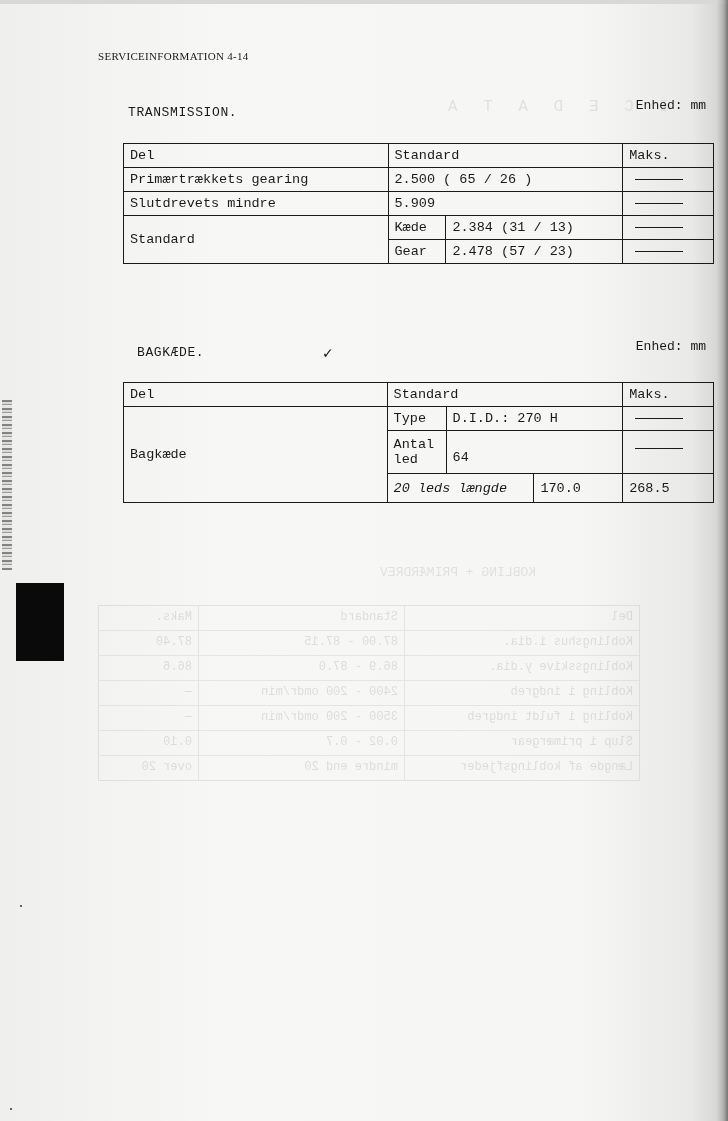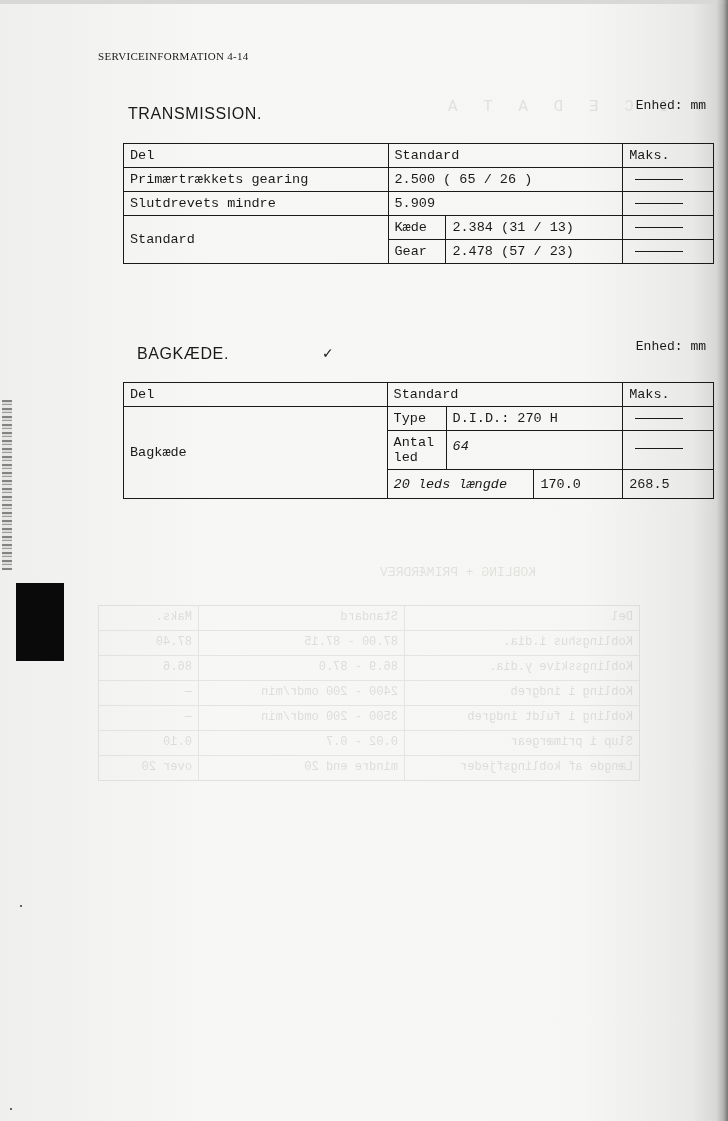--- a/index.html
+++ b/index.html
@@ -31,21 +31,21 @@
     .ghost-table .gr:first-child { border-top:none; }
     .ghost-table .gc { padding:4px 6px; border-left:1px solid #cfcfcc; overflow:hidden; white-space:nowrap; }
     .ghost-table .gc:first-child { border-left:none; }
 
     .header-line {
       position:absolute; left:60px; top:50px; font-size:11px; letter-spacing:0.3px;
       font-family:Liberation Serif, serif;
       margin-left:38px;
     }
     .section-title {
-      position:absolute; font-size:16px; font-family:Liberation Sans, sans-serif; letter-spacing:0.6px;
+      position:absolute; font-size:13px; font-family:Liberation Mono, monospace; letter-spacing:0.6px;
     }
     .unit { position:absolute; font-size:13px; right:22px; }
 
     table.spec {
       position:absolute; left:123px; border-collapse:collapse;
       font-size:13.5px; background:transparent;
     }
     table.spec td {
       border:1.4px solid #1a1a1a; padding:0 6px; height:23px; vertical-align:middle; white-space:nowrap;
     }
@@ -167,21 +167,21 @@
     <td>Maks.</td>
   </tr>
   <tr>
     <td rowspan="3">Bagkæde</td>
     <td>Type</td>
     <td colspan="2">D.I.D.: 270 H</td>
     <td><span class="dash"></span></td>
   </tr>
   <tr>
     <td style="white-space:normal;line-height:15px;height:38px;width:46px;">Antal led</td>
-    <td colspan="2" style="vertical-align:top;padding-top:8px;font-style:italic;">64</td>
+    <td colspan="2" style="vertical-align:top;padding-top:19px;">64</td>
     <td style="vertical-align:top;padding-top:10px;"><span class="dash"></span></td>
   </tr>
   <tr>
     <td colspan="2" style="height:28px;font-style:italic;">20 leds længde</td>
     <td>170.0</td>
     <td>268.5</td>
   </tr>
 </tbody>
   </table>
 

